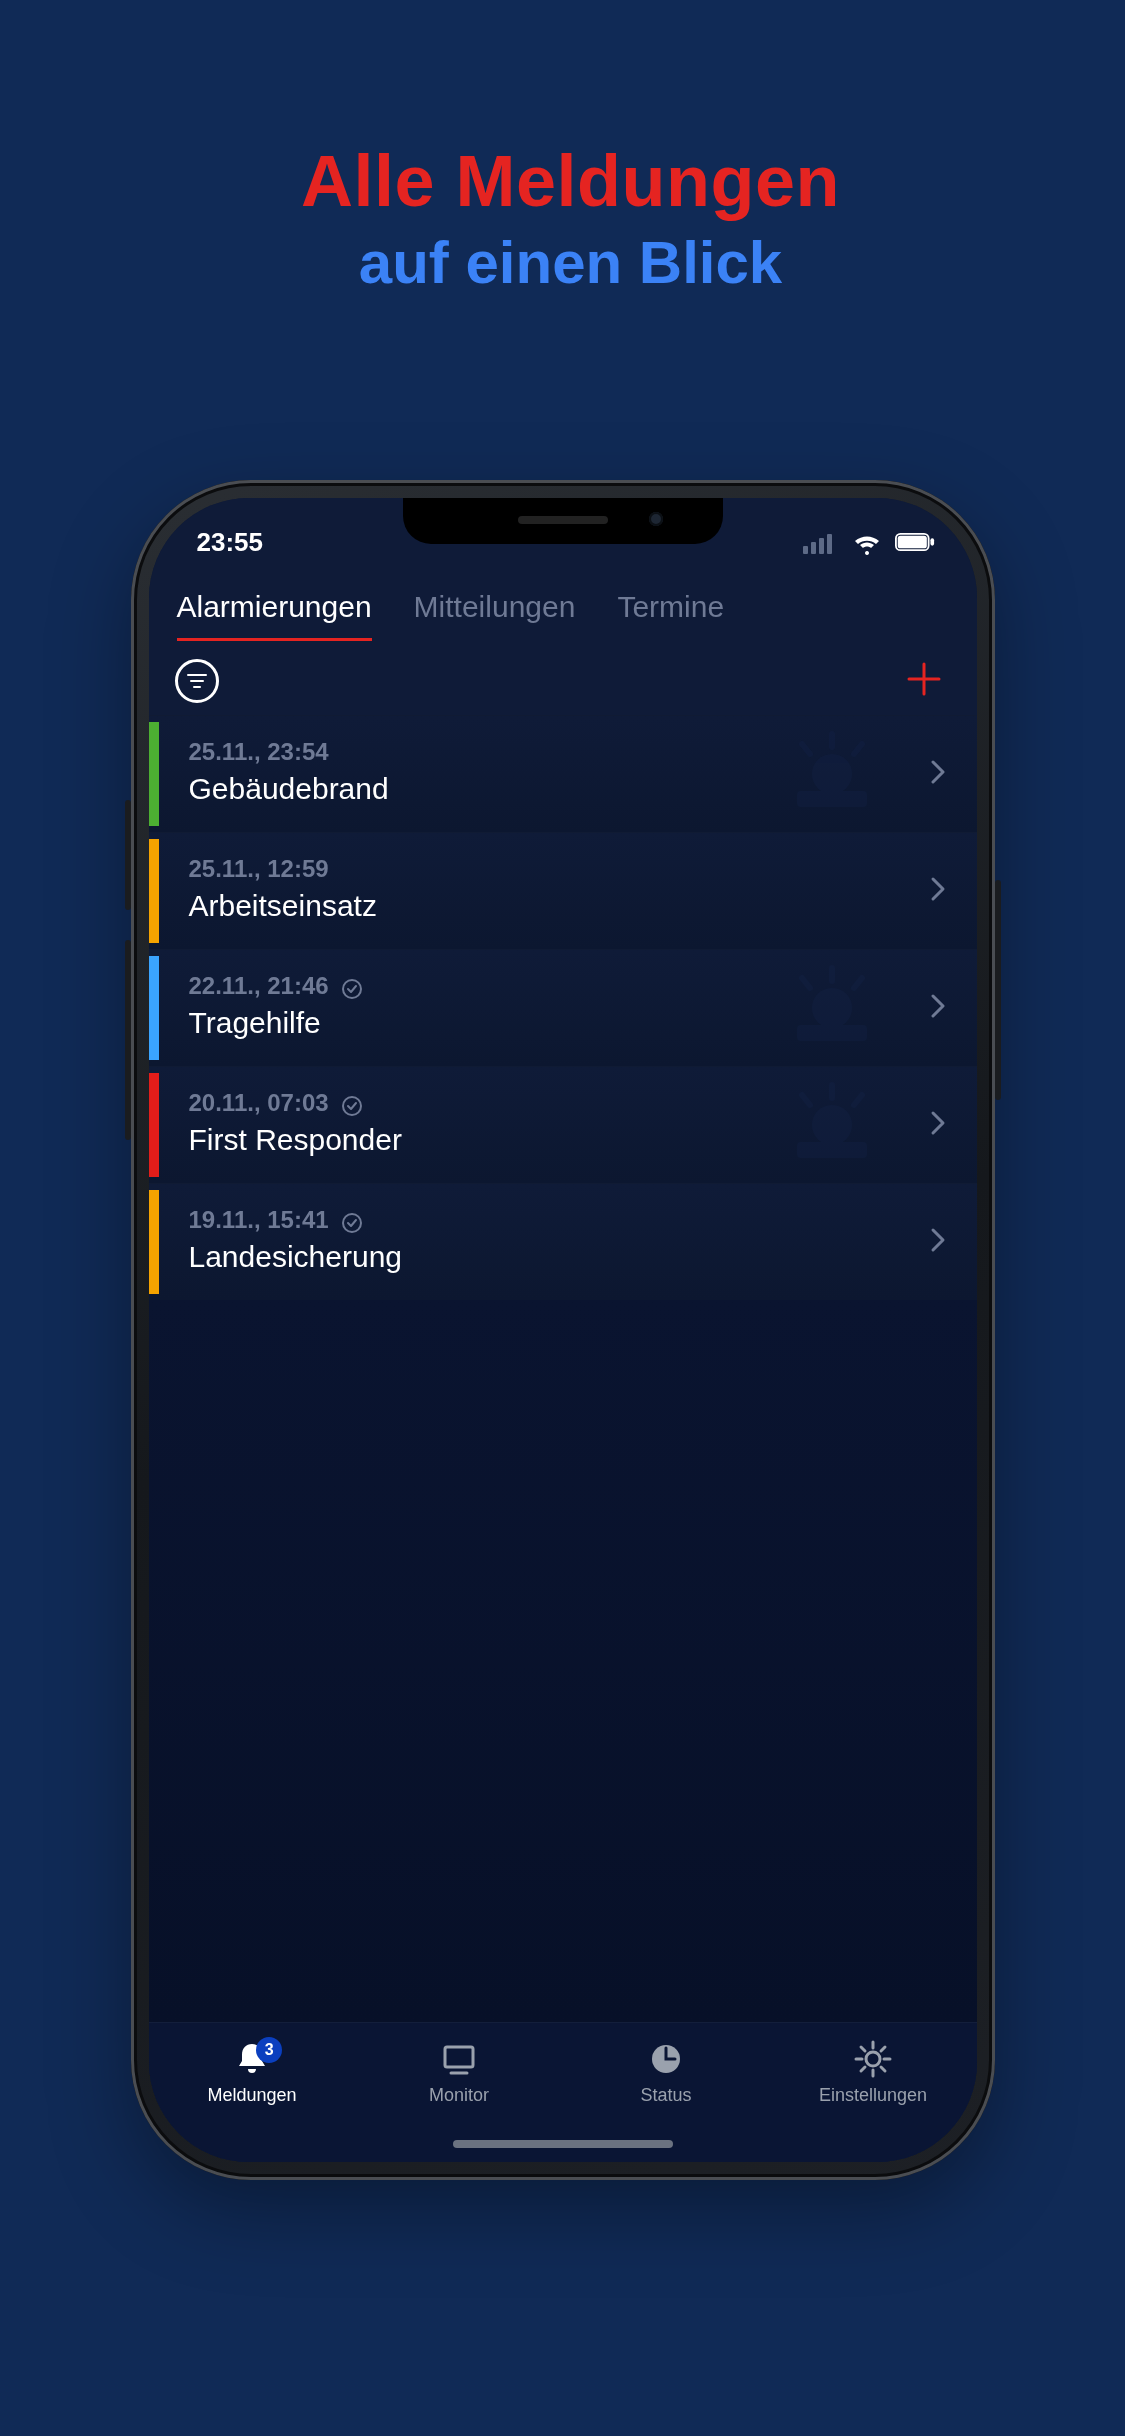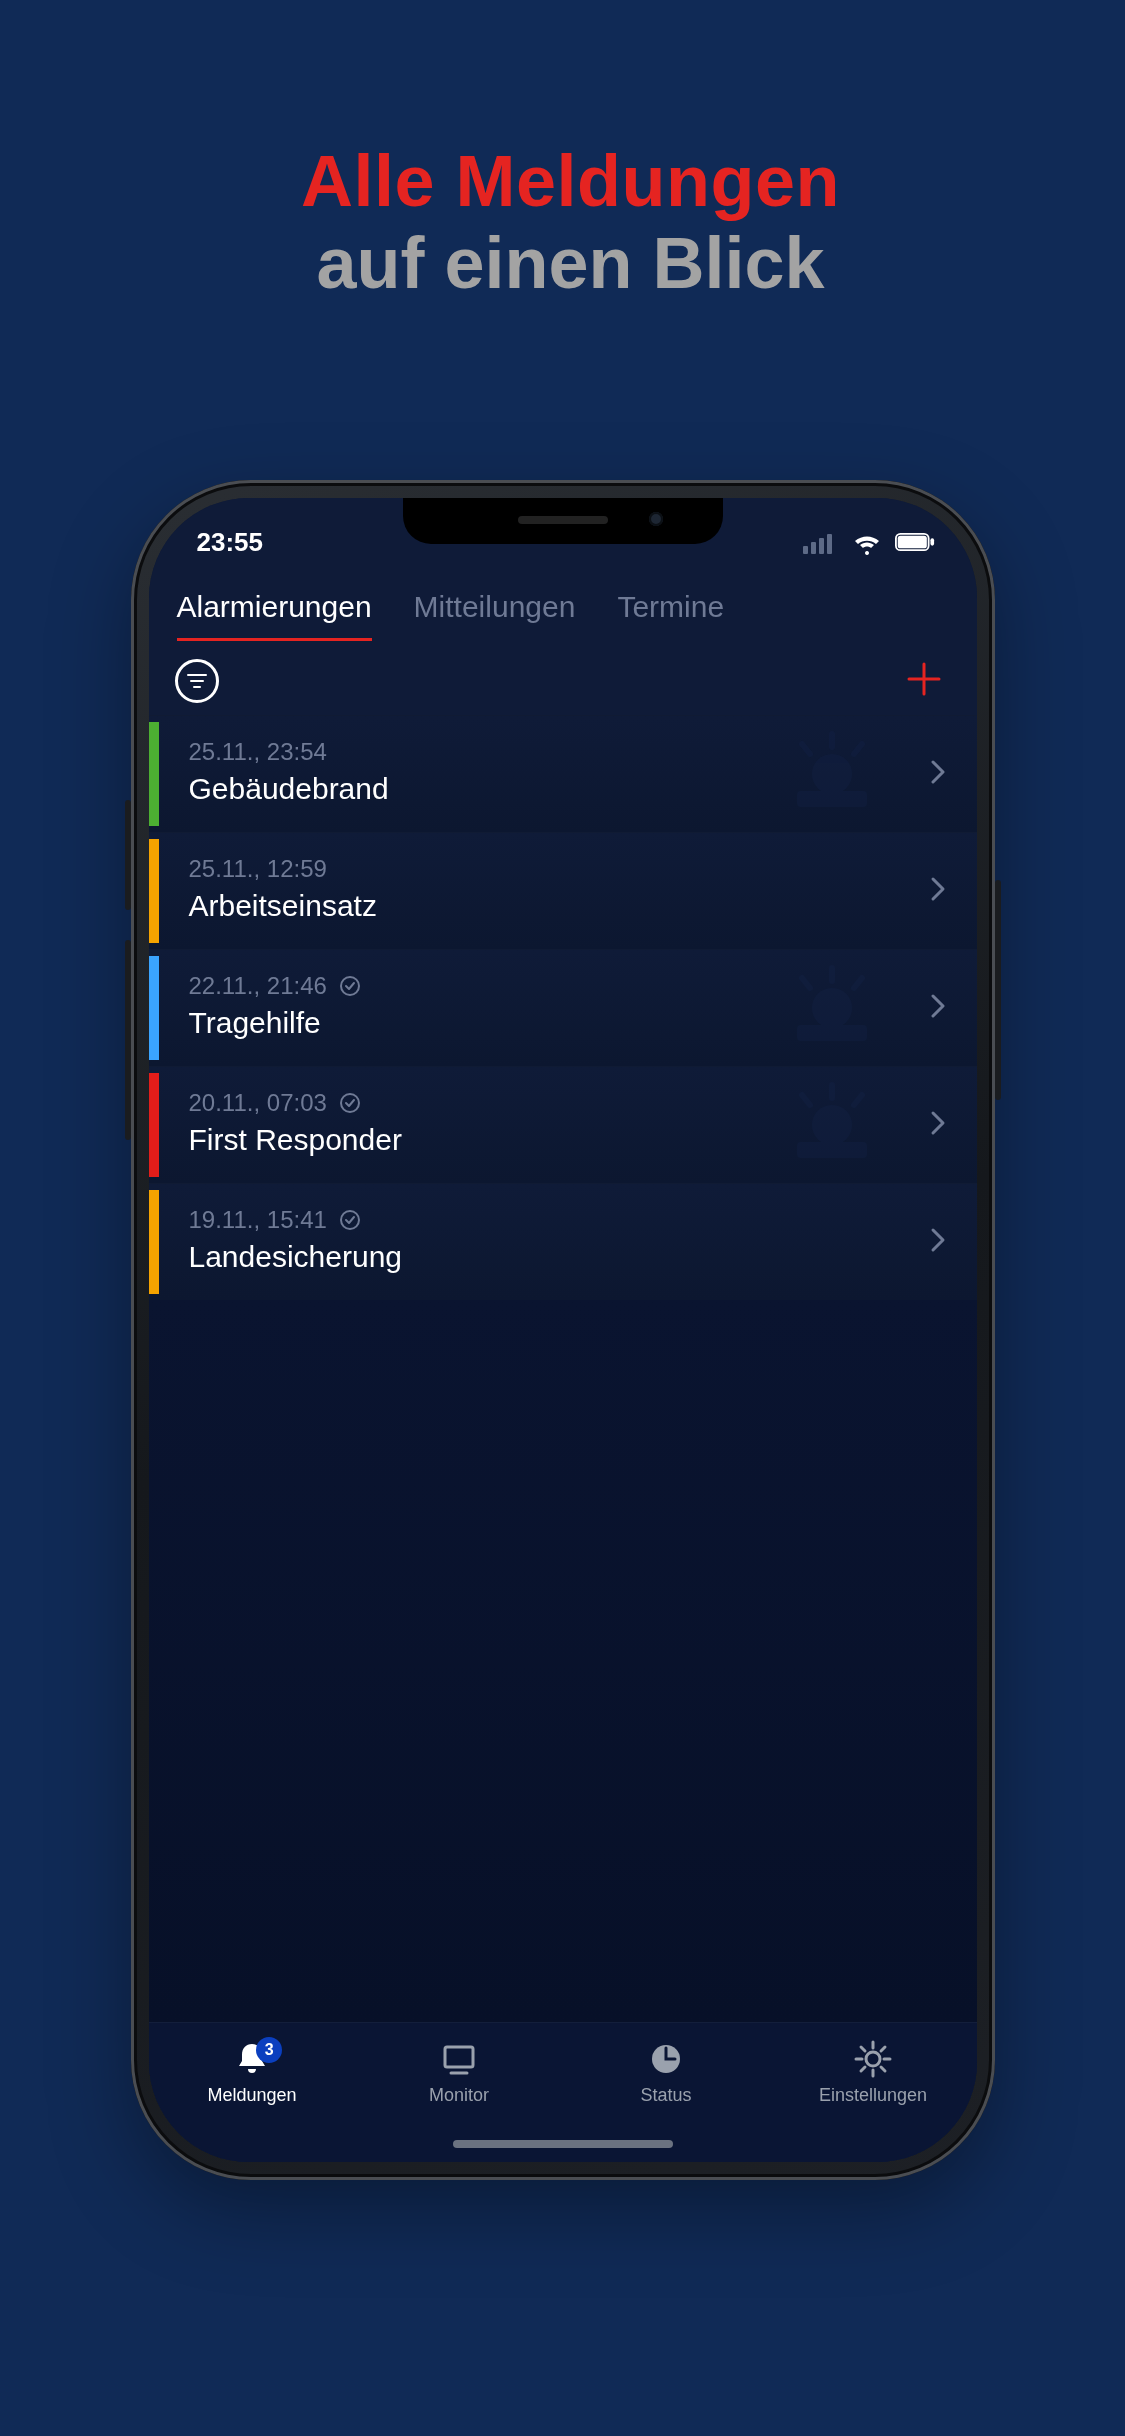--- a/index.html
+++ b/index.html
@@ -12,21 +12,21 @@
     position: relative;
   }
   .promo {
     position: absolute;
     top: 140px;
     left: 16px;
     right: 0;
     text-align: center;
   }
   .promo .line1 { color: #e52421; font-size: 72px; font-weight: 700; letter-spacing: .5px; }
-  .promo .line2 { color: #a3a3a3; font-size: 72px; font-weight: 700; }
+  .promo .line2 { color: #3b82f6; font-size: 60px; font-weight: 700; margin-top: 6px; }
 
   
   .phone-wrap {
     position: absolute;
     left: 50%;
     top: 480px;
     transform: translateX(-50%);
     width: 864px;
     height: 1700px;
     border-radius: 120px;
@@ -98,21 +98,21 @@
     position:relative;
     border-top: 1px solid rgba(255,255,255,0.02);
     background: linear-gradient(180deg, #0f1b38 0%, #0c1730 100%);
     padding: 22px 30px 26px 40px;
     display:flex; align-items:center; gap:16px;
   }
   .item .bar {
     position:absolute; left:0; top:6px; bottom:6px; width:10px;
   }
   .item .content { flex:1; }
-  .item .meta { display:flex; align-items:center; gap:12px; color:#6f7a95; font-size:24px; }
+  .item .meta { display:flex; align-items:flex-end; gap:12px; color:#6f7a95; font-size:24px;font-weight:bold; }
   .item .title { color:#fff; font-size:30px; margin-top:6px; }
   .chev { color:#6f7a95; }
   .siren {
     position:absolute; right:90px; top:50%; transform:translateY(-50%);
     opacity:.25;
   }
 
   .empty-space { flex:1; background:linear-gradient(180deg, #0a1430 0%, #071028 100%); }
 
   .nav {

